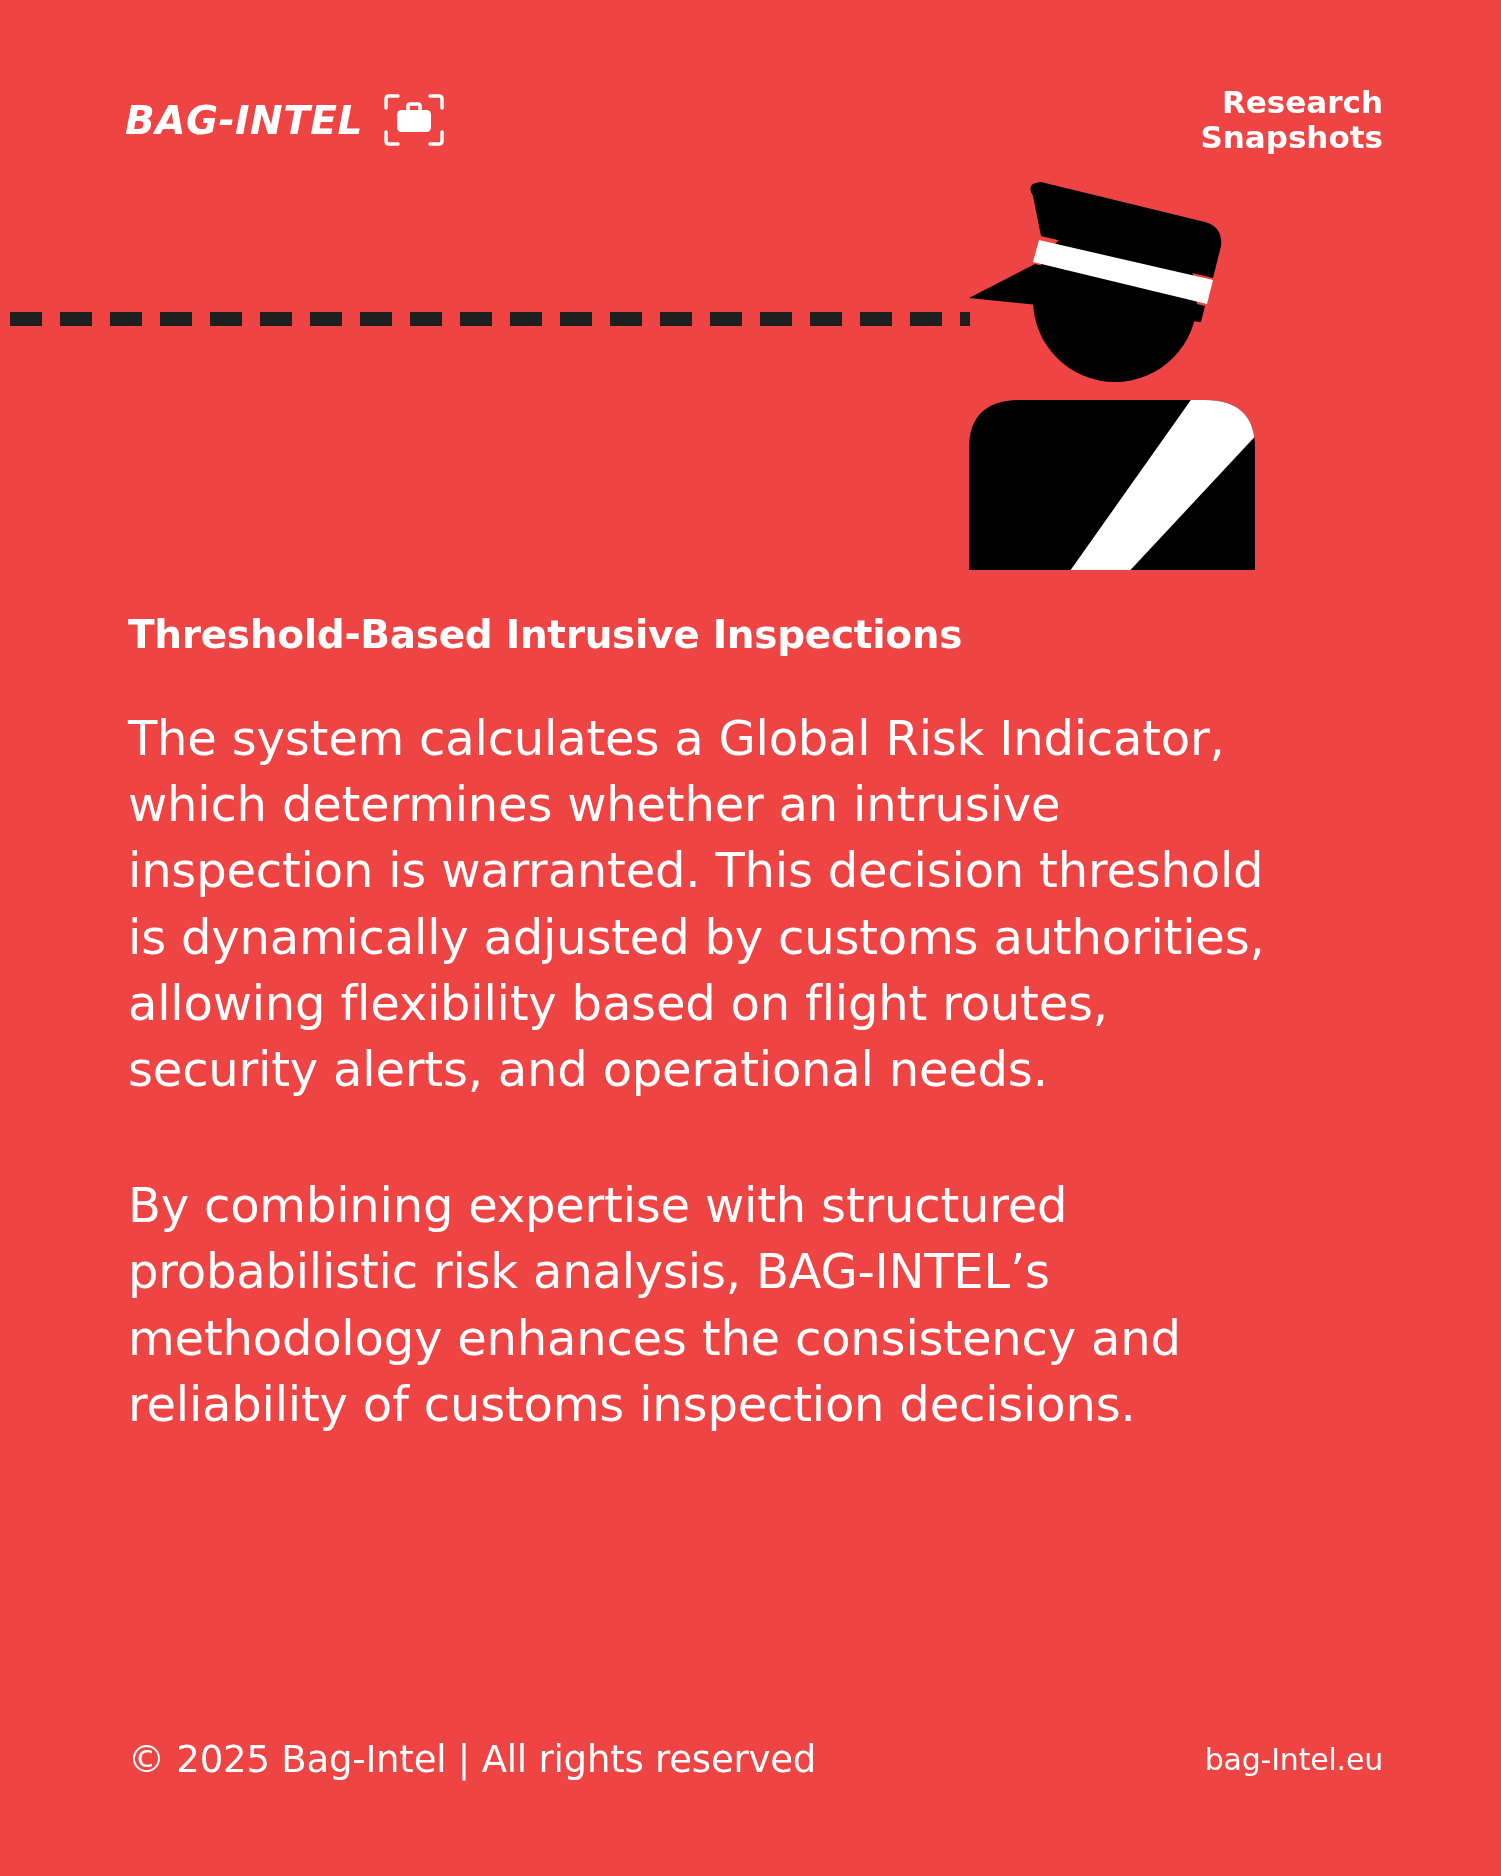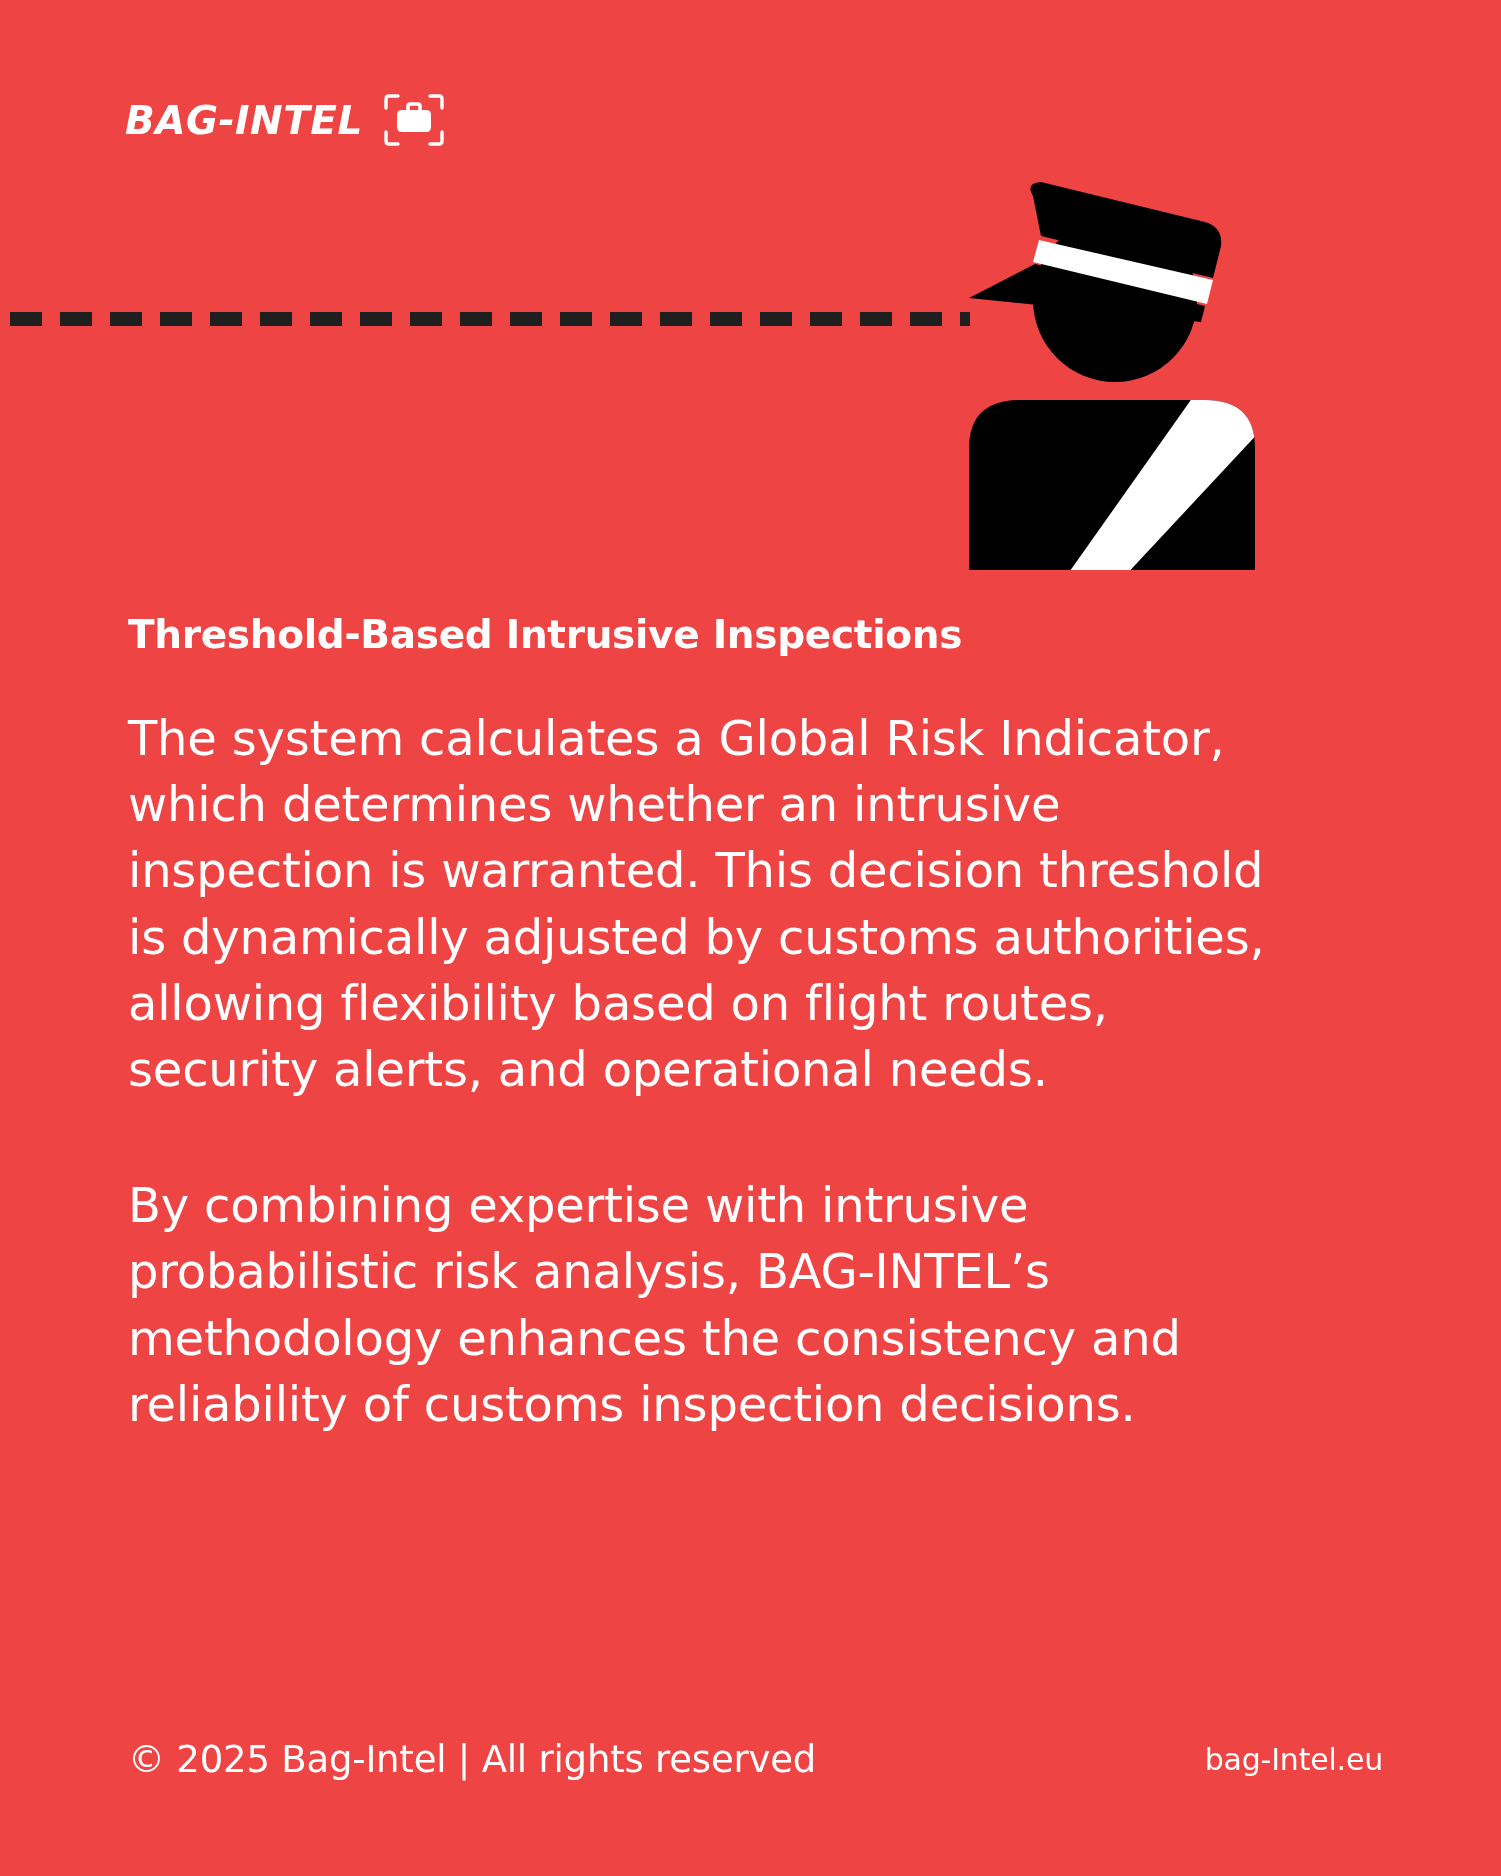--- a/index.html
+++ b/index.html
@@ -169,20 +169,22 @@
             <path d="M15 51 L6 51 Q3 51 3 48 L3 39"></path>
           </g>
 
           <path d="M25 16 L25 13 Q25 11 27 11 L35 11 Q37 11 37 13 L37 16" fill="none" stroke="#ffffff" stroke-width="3.6" stroke-linecap="round"></path>
 
           <rect x="14" y="17" width="34" height="22" rx="4.5" fill="#ffffff"></rect>
         </svg>
       </span>
     </div>
 
+    <div class="kicker">Research
+Snapshots</div>
   </div>
 
   <div class="dashed-rule"></div>
 
   <div class="officer">
     <svg width="330" height="400" viewBox="0 0 330 400" xmlns="http://www.w3.org/2000/svg">
 
       <circle cx="160" cy="120" r="82" fill="#000000"></circle>
 
       <path d="M78 16 Q70 3 86 2 L250 42 Q268 47 266 66 L258 98 L86 56 Z" fill="#000000"></path>
@@ -198,21 +200,21 @@
         <g clip-path="url(#torsoClip)">
           <path d="M250 200 L308 248 L168 398 L110 398 Z" fill="#ffffff"></path>
         </g>
       </g>
     </svg>
   </div>
 
   <div class="content">
     <h1 class="headline">Threshold-Based Intrusive Inspections</h1>
     <p class="para">The system calculates a Global Risk Indicator, which determines whether an intrusive inspection is warranted. This decision threshold is dynamically adjusted by customs authorities, allowing flexibility based on flight routes, security alerts, and operational needs.</p>
-    <p class="para">By combining expertise with intrusive probabilistic risk analysis, BAG-INTEL’s methodology enhances the consistency and reliability of customs inspection decisions.</p>
+    <p class="para">By combining expertise with structured probabilistic risk analysis, BAG-INTEL’s methodology enhances the consistency and reliability of customs inspection decisions.</p>
   </div>
 
   <div class="footer">
     <span class="footer-left">© 2025 Bag-Intel | All rights reserved</span>
     <span class="footer-right">bag-Intel.eu</span>
   </div>
 
 </div>
 
 </body></html>

